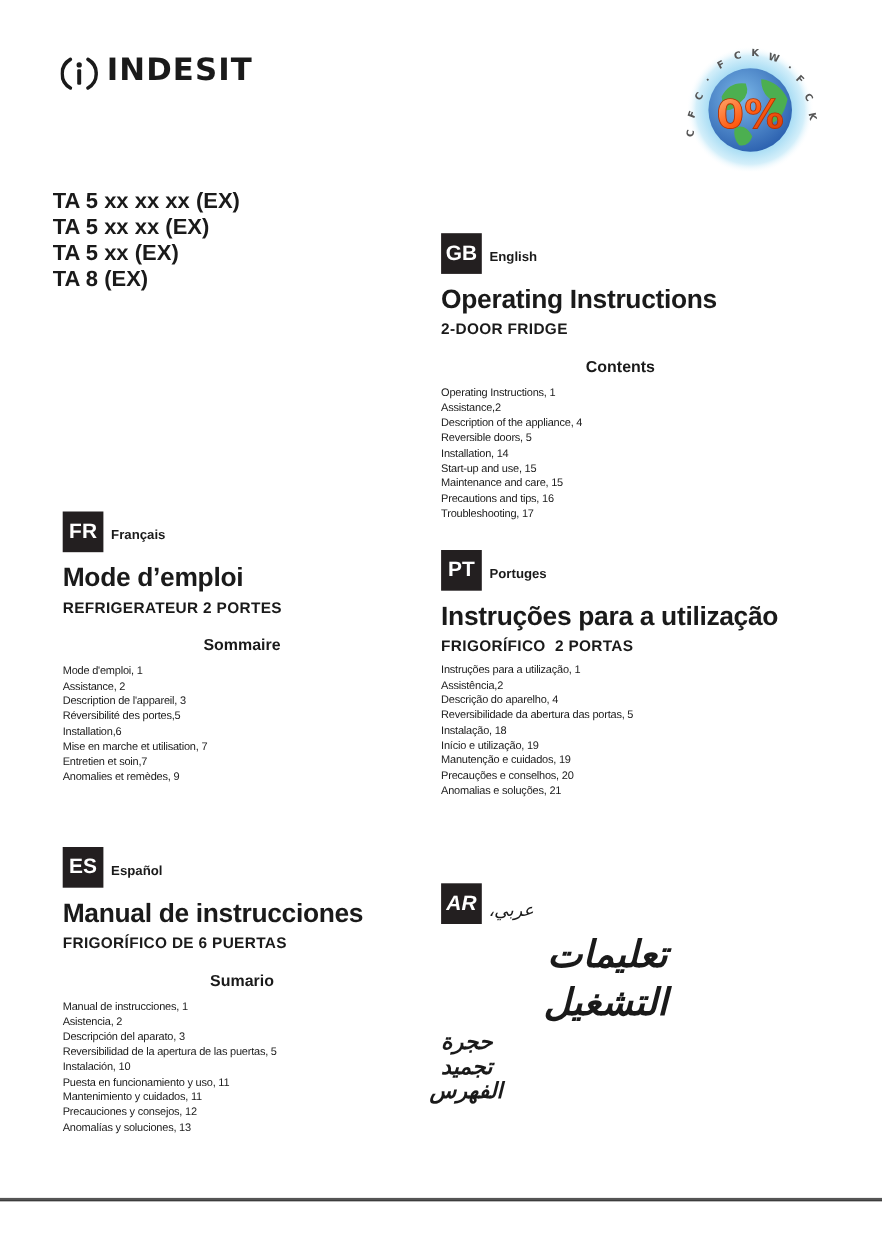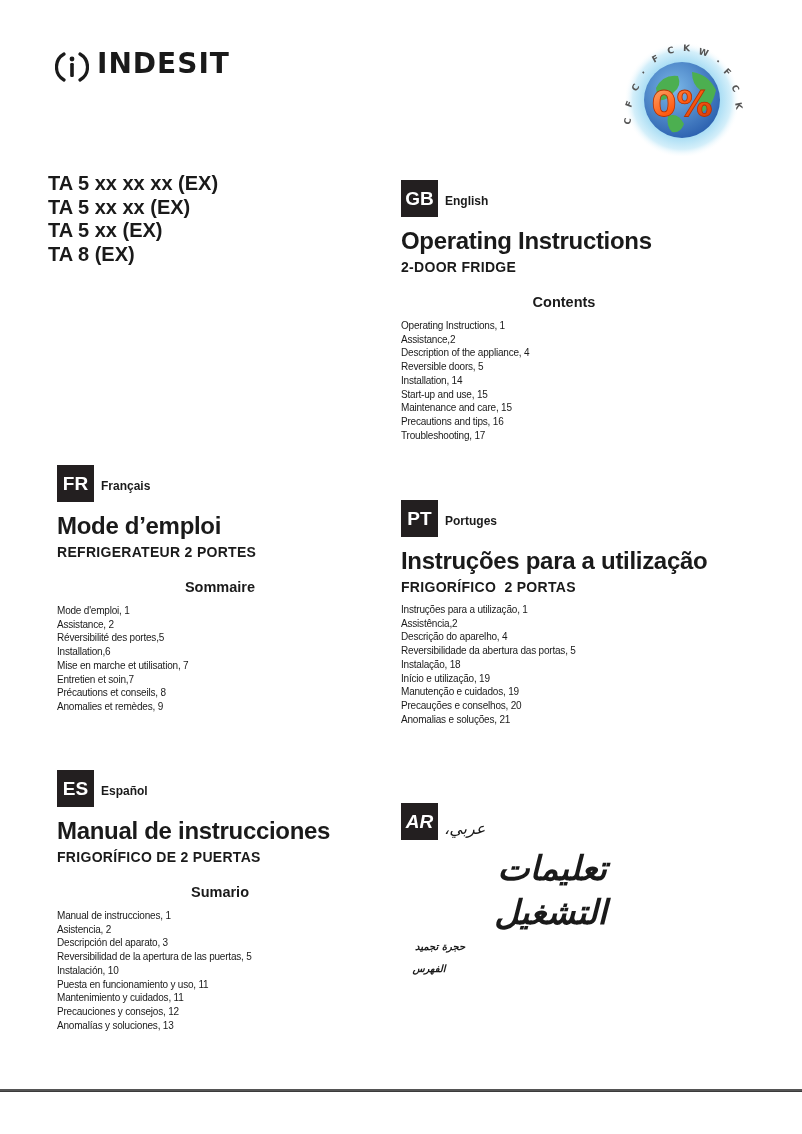--- a/index.html
+++ b/index.html
@@ -32,21 +32,21 @@
   .lang-name { font-weight: bold; font-size: 12px; margin-left: 7px; margin-bottom: 9px; color: #1a1a1a; }
   .title { font-weight: bold; font-size: 24px; margin-top: 11px; line-height: 26px; letter-spacing: -0.3px; color: #1a1a1a; }
   .subtitle { font-weight: bold; font-size: 14px; margin-top: 5px; line-height: 16px; letter-spacing: 0.3px; color: #1a1a1a; }
   .contents-head { font-weight: bold; font-size: 14.5px; margin-top: 18px; line-height: 18px; text-align: center; width: 250px; padding-left: 0; }
   .toc { margin-top: 8px; }
   .toc div { font-size: 10px; line-height: 13.7px; letter-spacing: -0.2px; color: #1a1a1a; white-space: nowrap; }
 
   
   .ar-name { font-size: 16px; margin-left: 6px; margin-bottom: 2px; direction: rtl; }
   .ar-title { font-family: "DejaVu Sans", sans-serif; font-weight: bold; font-size: 34px; direction: rtl; text-align: right; width: 206px; margin-top: 6px; line-height: 44px; }
-  .ar-sub { font-family: "DejaVu Sans", sans-serif; font-weight: bold; font-size: 10px; direction: rtl; text-align: center; width: 78px; line-height: 22px; }
+  .ar-sub { font-family: "DejaVu Sans", sans-serif; font-weight: bold; font-size: 20px; direction: rtl; text-align: left; width: 78px; line-height: 22px; }
 
   .bottom-rule { left: 0; top: 1089px; width: 802px; height: 2px; background: #555555; border-bottom: 1px solid #3a3a3a; }
 </style>
 </head>
 <body>
 
 <div class="abs logo">
   <svg class="logo-mark" viewBox="0 0 34 34" width="34" height="34">
     <path d="M9 4 A15 15 0 0 0 9 30" fill="none" stroke="#1a1a1a" stroke-width="3.2" stroke-linecap="round"></path>
     <path d="M25 4 A15 15 0 0 1 25 30" fill="none" stroke="#1a1a1a" stroke-width="3.2" stroke-linecap="round"></path>
@@ -95,21 +95,21 @@
   </g>
 </svg>
 
 <div class="abs models">
   <div>TA 5 xx xx xx (EX)</div>
   <div>TA 5 xx xx (EX)</div>
   <div>TA 5 xx (EX)</div>
   <div>TA 8 (EX)</div>
 </div>
 
-<div class="abs section" style="left:401px; top:180px;">
+<div class="abs section" style="left:401px; top:212px;">
   <div class="lang-row">
     <div class="lang-code">GB</div>
     <div class="lang-name">English</div>
   </div>
   <div class="title">Operating Instructions</div>
   <div class="subtitle">2-DOOR FRIDGE</div>
   <div class="contents-head" style="margin-left:38px;">Contents</div>
   <div class="toc">
     <div>Operating Instructions, 1</div>
     <div>Assistance,2</div>
@@ -127,25 +127,25 @@
   <div class="lang-row">
     <div class="lang-code">FR</div>
     <div class="lang-name">Français</div>
   </div>
   <div class="title">Mode d’emploi</div>
   <div class="subtitle">REFRIGERATEUR 2 PORTES</div>
   <div class="contents-head" style="margin-left:38px;">Sommaire</div>
   <div class="toc">
     <div>Mode d'emploi, 1</div>
     <div>Assistance, 2</div>
+    <div>Description de l'appareil, 3</div>
     <div>Réversibilité des portes,5</div>
     <div>Installation,6</div>
     <div>Mise en marche et utilisation, 7</div>
     <div>Entretien et soin,7</div>
-    <div>Précautions et conseils, 8</div>
     <div>Anomalies et remèdes, 9</div>
   </div>
 </div>
 
 <div class="abs section" style="left:401px; top:500px; width:380px;">
   <div class="lang-row">
     <div class="lang-code">PT</div>
     <div class="lang-name">Portuges</div>
   </div>
   <div class="title">Instruções para a utilização</div>
@@ -162,21 +162,21 @@
     <div>Anomalias e soluções, 21</div>
   </div>
 </div>
 
 <div class="abs section" style="left:57px; top:770px;">
   <div class="lang-row">
     <div class="lang-code">ES</div>
     <div class="lang-name">Español</div>
   </div>
   <div class="title">Manual de instrucciones</div>
-  <div class="subtitle">FRIGORÍFICO DE 2 PUERTAS</div>
+  <div class="subtitle">FRIGORÍFICO DE 6 PUERTAS</div>
   <div class="contents-head" style="margin-left:38px;">Sumario</div>
   <div class="toc">
     <div>Manual de instrucciones, 1</div>
     <div>Asistencia, 2</div>
     <div>Descripción del aparato, 3</div>
     <div>Reversibilidad de la apertura de las puertas, 5</div>
     <div>Instalación, 10</div>
     <div>Puesta en funcionamiento y uso, 11</div>
     <div>Mantenimiento y cuidados, 11</div>
     <div>Precauciones y consejos, 12</div>

